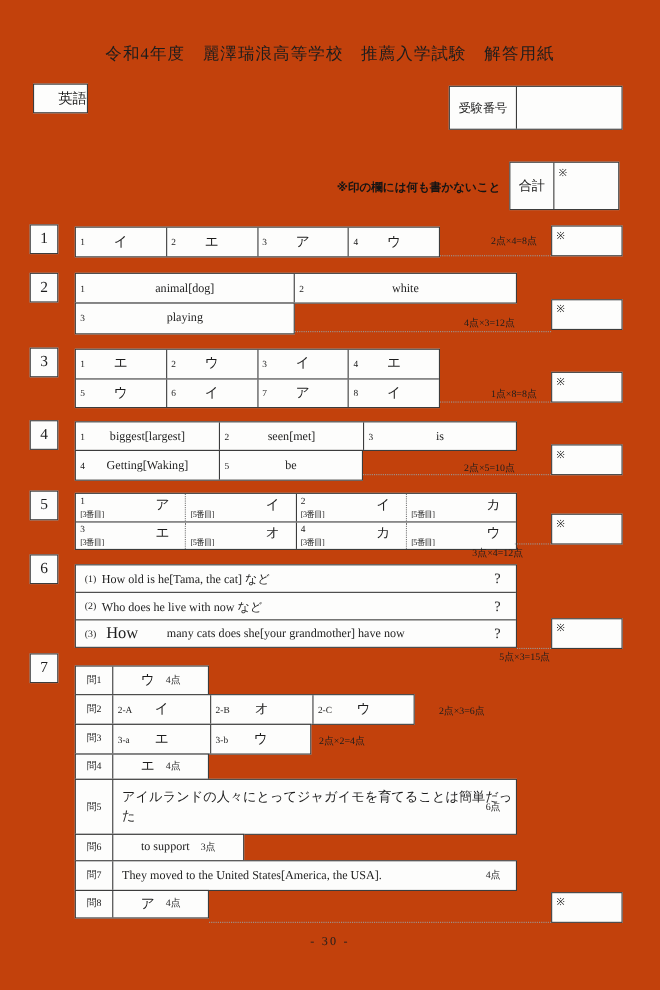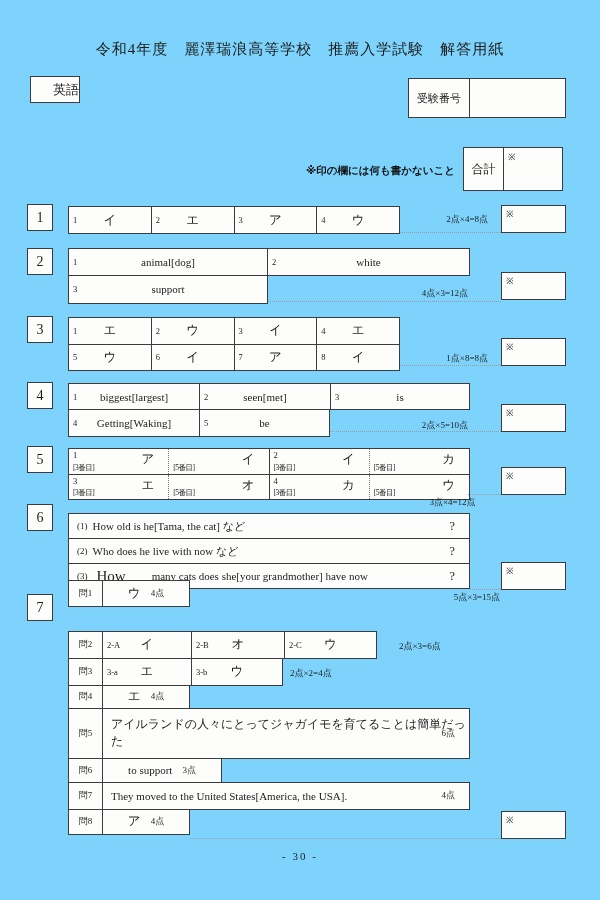--- a/index.html
+++ b/index.html
@@ -1,17 +1,17 @@
 <!DOCTYPE html>
 <html><head>
 <meta charset="utf-8">
 <style>
   html,body{margin:0;padding:0;background:#e8e8e8;}
   .page{
-    position:relative;width:600px;height:900px;margin:0 auto;background:#7dd3fc;
+    position:relative;width:600px;height:900px;margin:0 auto;background:#c2410c;
     font-family:"Liberation Serif","DejaVu Serif",serif;color:#1d1d1d;overflow:hidden;
   }
   .abs{position:absolute;box-sizing:border-box;}
   .box{border:1.6px solid #3c3c3c;background:#fdfdfc;}
   .center{display:flex;align-items:center;justify-content:center;}
   .title{width:100%;text-align:center;font-size:15px;letter-spacing:1px;}
   .numbox{display:flex;align-items:center;justify-content:center;font-size:14px;}
   .gbox{font-size:9px;padding:1px 0 0 4px;}
   .note{font-family:"Liberation Sans","DejaVu Sans",sans-serif;font-weight:bold;font-size:10.5px;text-align:right;color:#141414;}
   .row{display:flex;height:100%;}
@@ -114,21 +114,21 @@
         <div class="acell last">
             <span class="cellnum">2</span>
             <span class="eng">white</span>
           </div>
       </div>
     </div>
     <div class="abs box" style="left:68px;top:274.5px;width:200px;height:29.5px;">
       <div class="row">
         <div class="acell last">
             <span class="cellnum">3</span>
-            <span class="eng">support</span>
+            <span class="eng">playing</span>
           </div>
       </div>
     </div>
     <div class="abs ptslbl" style="left:375px;top:287px;width:93px;text-align:right;">4点×3=12点</div>
     <div class="abs dotline" style="left:268px;top:301px;width:233px;"></div>
     <div class="abs box gbox" style="left:501px;top:272px;width:65px;height:28px;"><span>※</span></div>
   </section>
 
   <section>
     <div class="abs box numbox" style="left:27px;top:316px;width:26px;height:27px;">3</div>
@@ -292,21 +292,21 @@
       </div>
     </div>
     <div class="abs ptslbl" style="left:405px;top:591px;width:95px;text-align:right;">5点×3=15点</div>
     <div class="abs dotline" style="left:470px;top:589px;width:31px;"></div>
     <div class="abs box gbox" style="left:501px;top:562px;width:65px;height:28px;"><span>※</span></div>
   </section>
 
   <section>
     <div class="abs box numbox" style="left:27px;top:594px;width:26px;height:27px;">7</div>
 
-    <div class="abs box" style="left:68px;top:580px;width:122px;height:27px;">
+    <div class="abs box" style="left:68px;top:605px;width:122px;height:27px;">
       <div class="row">
         <div class="q7lbl">問1</div>
         <div class="q7ans" style="flex:1;">
           <span class="kana">ウ</span>
           <span class="pts">4点</span>
         </div>
       </div>
     </div>
 
     <div class="abs box" style="left:68px;top:630.5px;width:309px;height:28.5px;">

